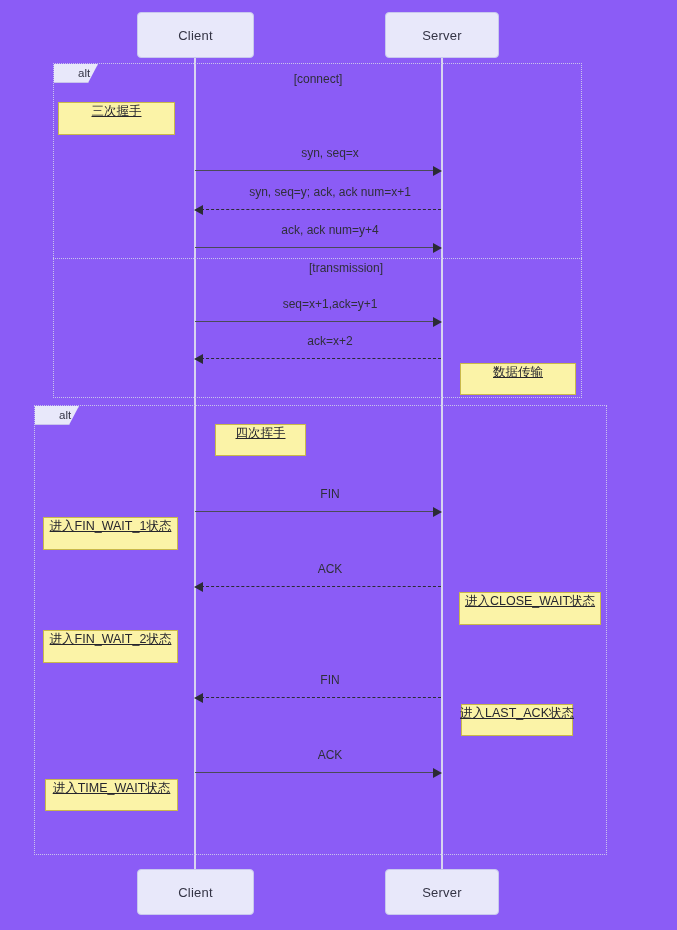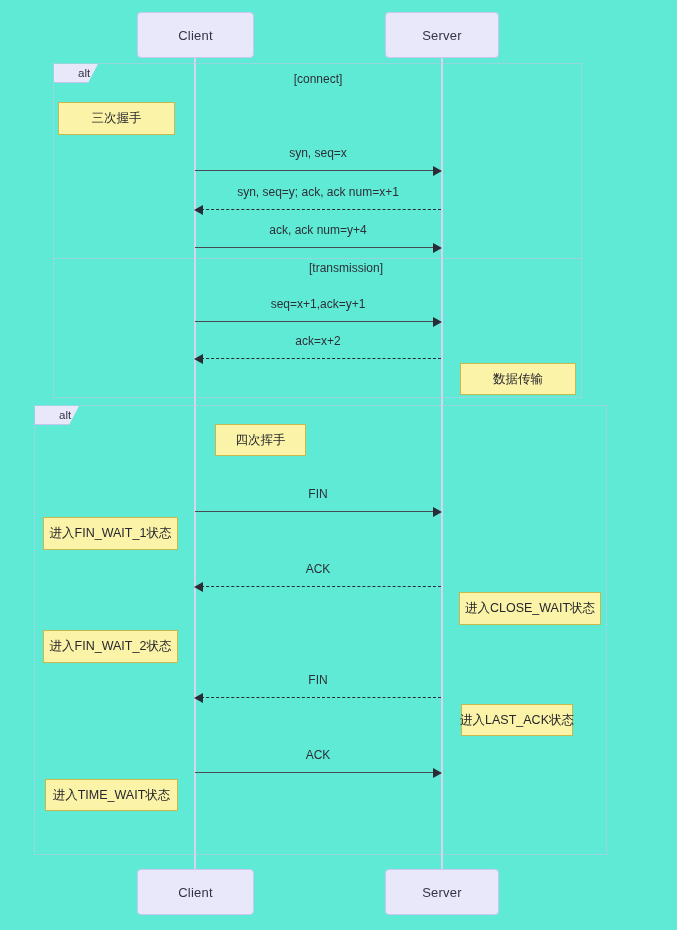--- a/index.html
+++ b/index.html
@@ -7,21 +7,21 @@
     padding: 0;
     background: #ffffff;
   }
   body {
     font-family: "Liberation Sans", "DejaVu Sans", sans-serif;
   }
   #canvas {
     position: relative;
     width: 677px;
     height: 930px;
-    background: #5eead4;
+    background: #8b5cf6;
     overflow: hidden;
   }
 
   
   .participant {
     position: absolute;
     box-sizing: border-box;
     background: #e8e8fa;
     border: 1px solid #c8c8ee;
     border-radius: 4px;
@@ -96,35 +96,36 @@
   }
   .msg-head.left {
     border-right: 9px solid #2b2b35;
   }
   .msg-text {
     position: absolute;
     font-size: 12px;
     color: #2f2f3a;
     text-align: center;
     white-space: nowrap;
+    margin-left: 12px;
   }
 
   
   .note {
     position: absolute;
     box-sizing: border-box;
     background: #fbf3a7;
     border: 1px solid #c9b84a;
     display: flex;
-    align-items: center;
     justify-content: center;
     font-size: 12.5px;
     color: #26262e;
     white-space: nowrap;
     padding: 0 10px;
+    text-decoration: underline;
   }
 </style>
 </head>
 <body>
 
 <div id="canvas">
 
   <div class="participant" style="left:137px; top:12px; width:117px; height:46px;">
     <span>Client</span>
   </div>

